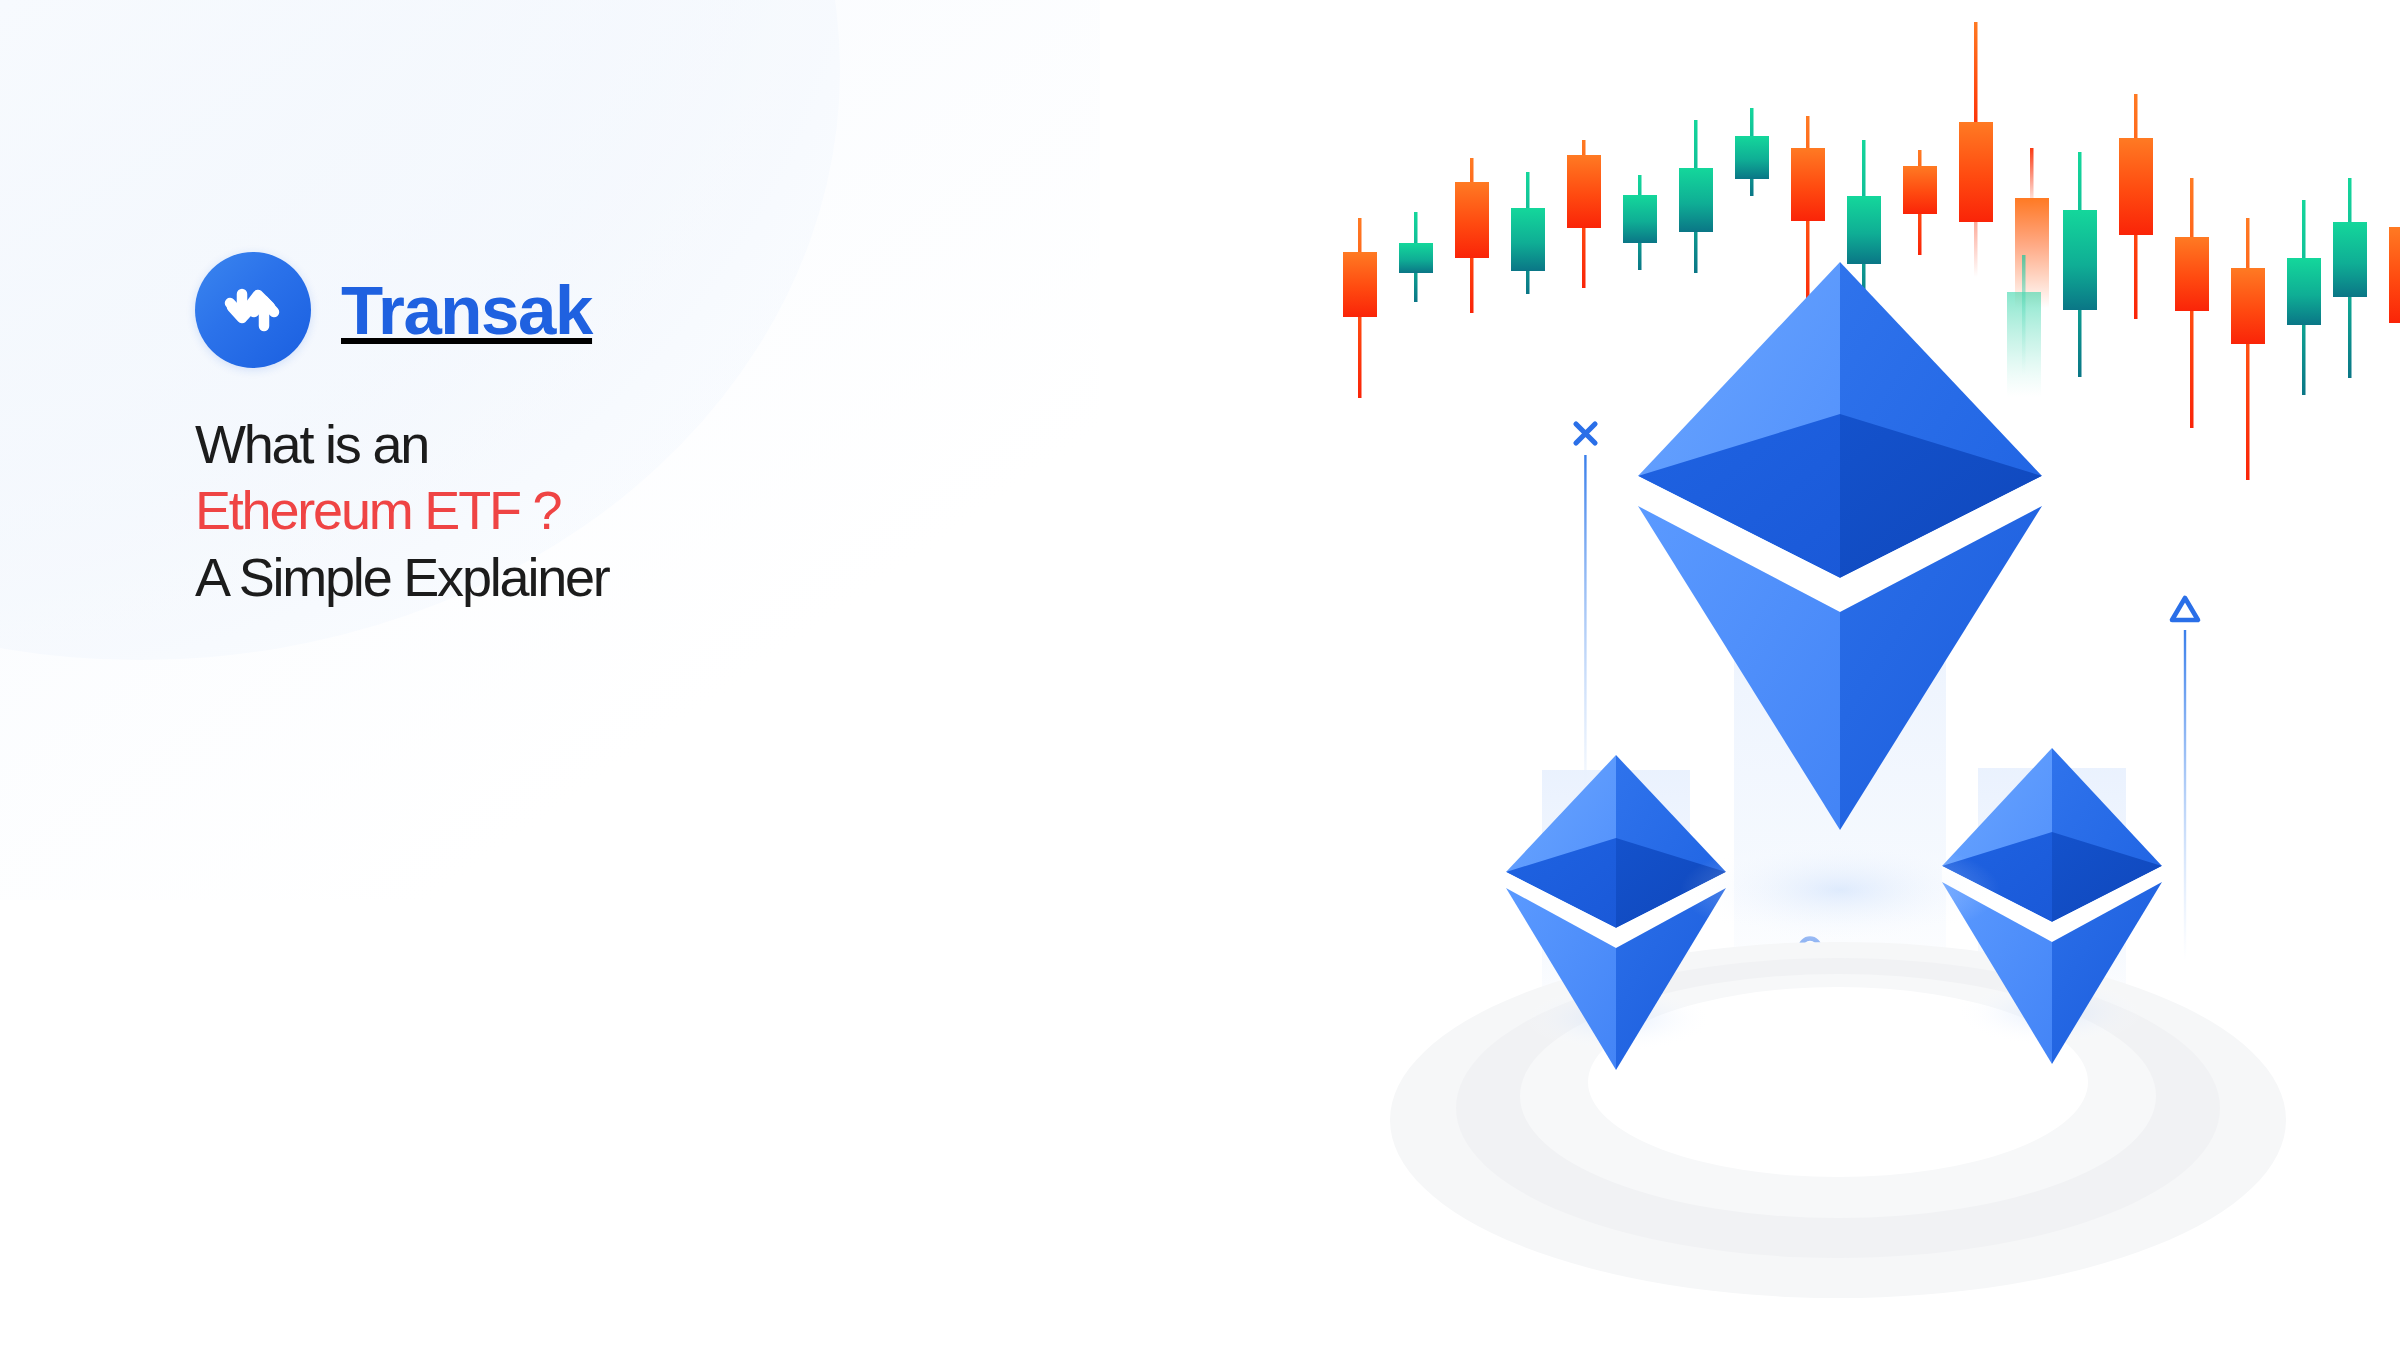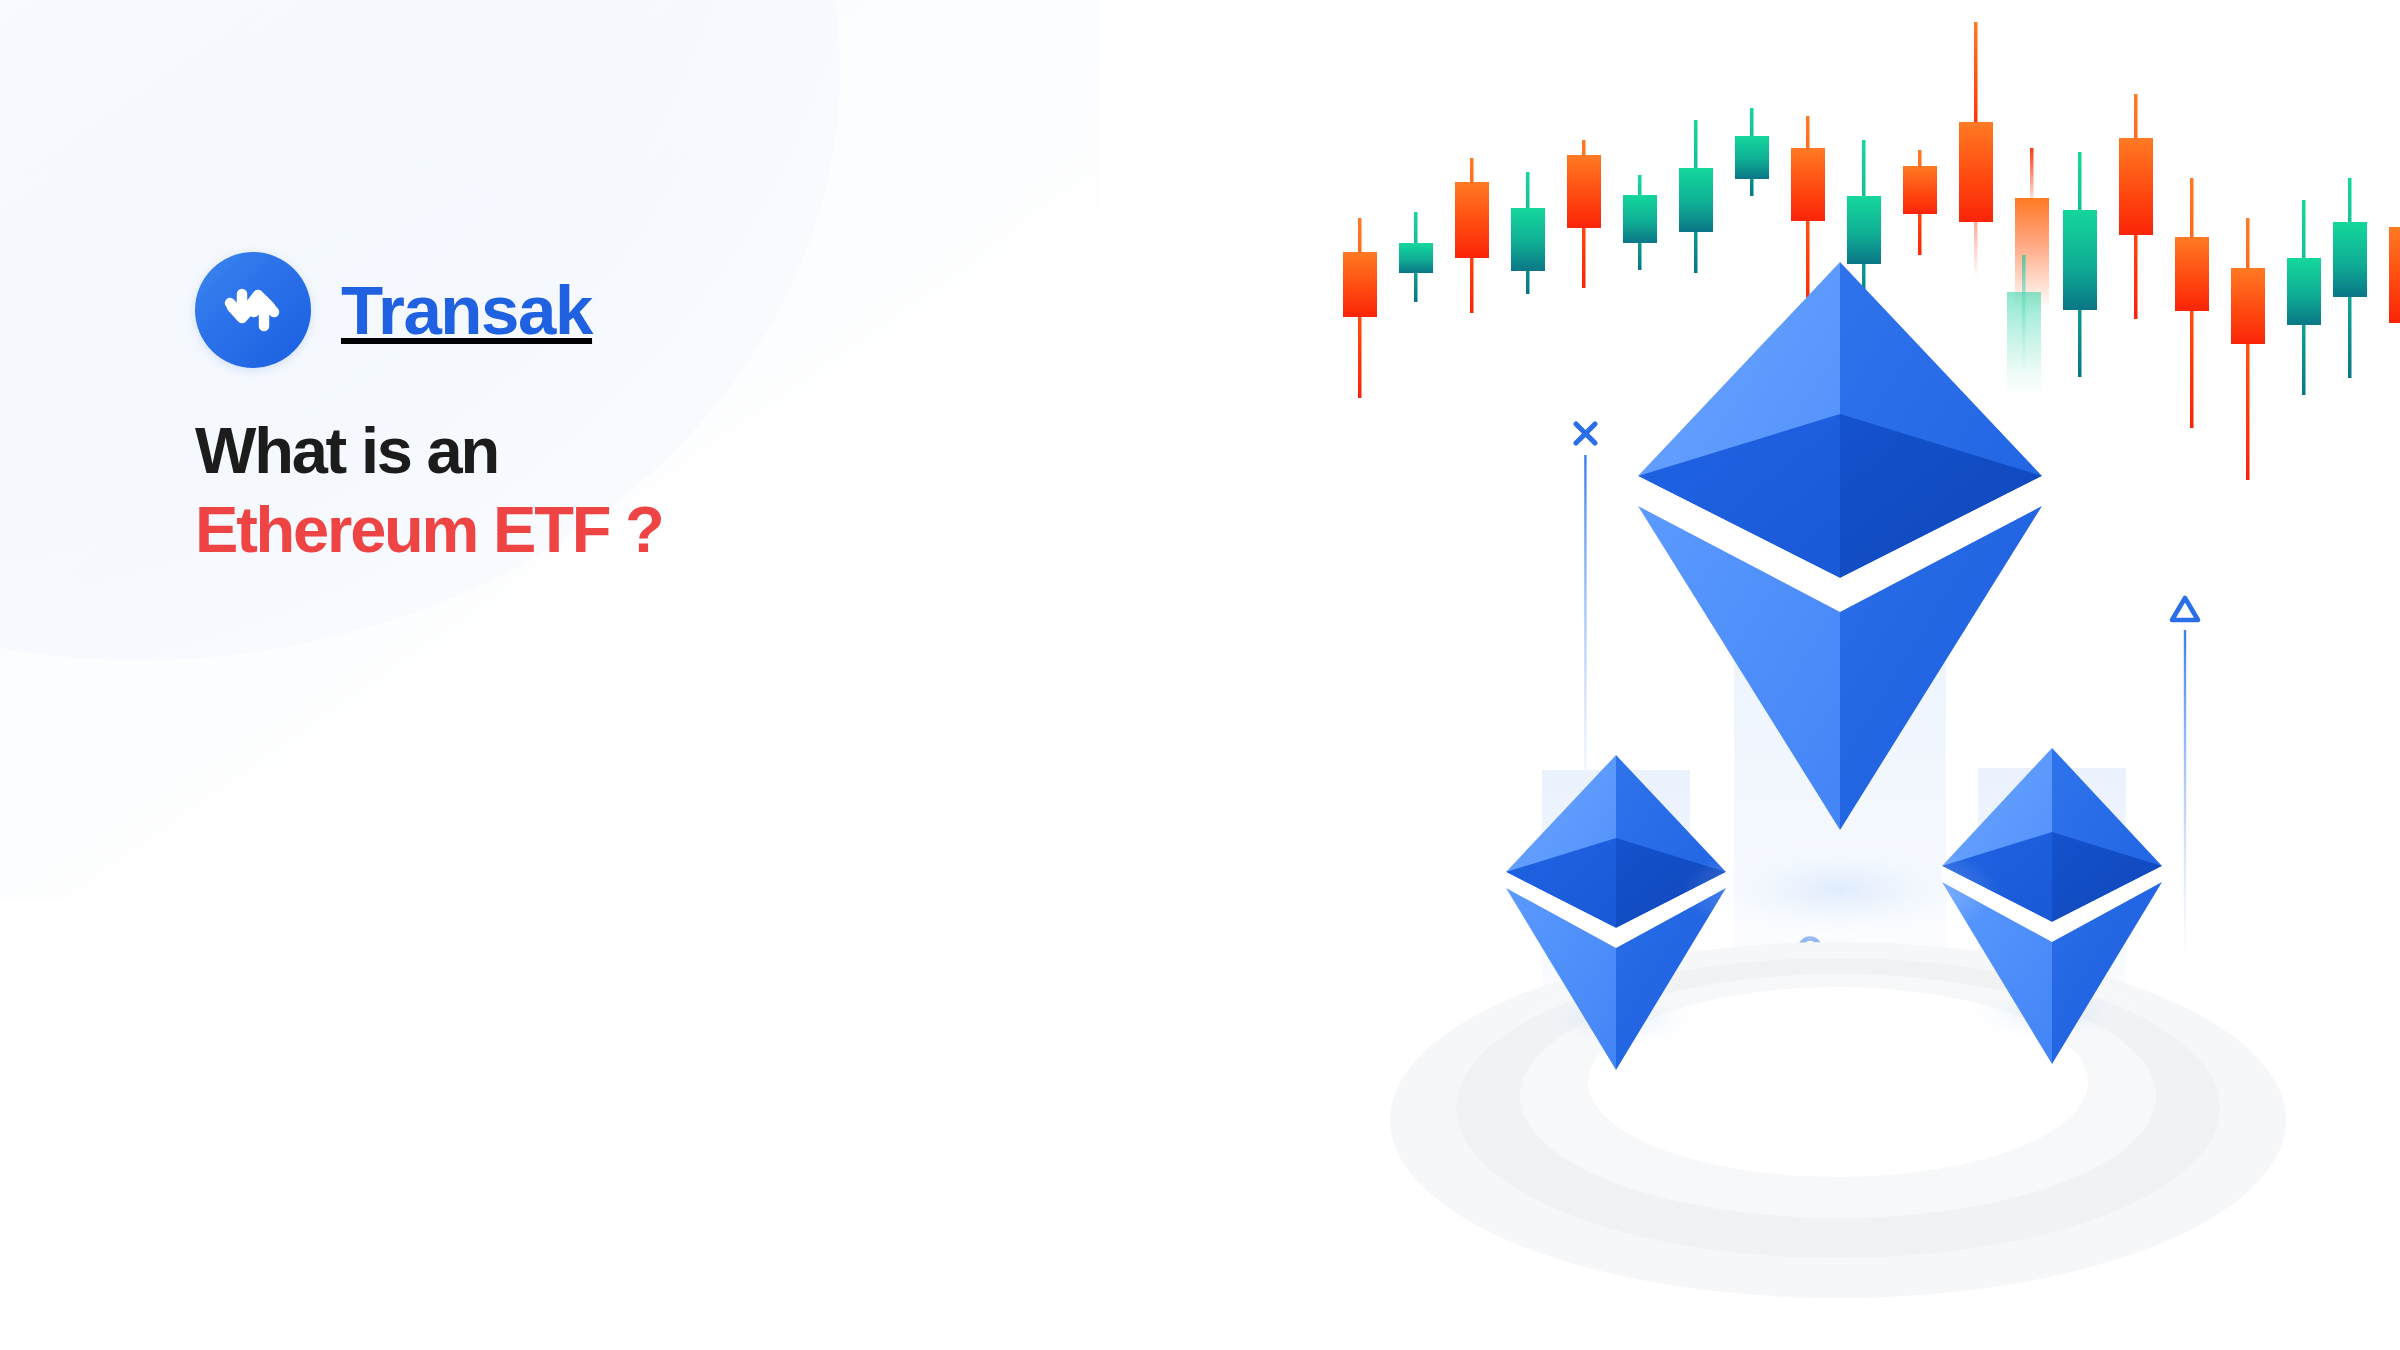--- a/index.html
+++ b/index.html
@@ -34,21 +34,21 @@
     box-shadow:0 2px 10px rgba(26,95,224,.16);
   }
   .brand-mark svg{display:block;}
   .brand-name{
     font-size:69px;font-weight:700;letter-spacing:-1.4px;color:#1f61e0;line-height:1;
     white-space:nowrap;
   }
 
   .headline{position:absolute;left:0;top:415px;width:1000px;}
   .hl{
-    font-size:65px;line-height:1.10;font-weight:700;letter-spacing:-2.2px;
+    font-size:54px;line-height:1.10;font-weight:400;letter-spacing:-2.2px;
     margin:0 0 7px 0;white-space:nowrap;
   }
   .hl-dark{color:#1c1c1c;}
   .hl-accent{color:#ef4444;}
 
   
   .illu{position:absolute;left:1330px;top:0;width:1070px;height:1350px;}
   .illu svg{display:block;width:1070px;height:1350px;}
 </style>
 </head>
@@ -72,20 +72,21 @@
             <path d="M37 32 L47 21 L57 32" stroke="#ffffff" stroke-width="10.5" stroke-linecap="round" stroke-linejoin="round" fill="none"></path>
           </svg>
         </span>
       </div>
       <div class="brand-name">Transak</div>
     </div>
 
     <div class="headline">
       <div class="hl hl-dark">What is an</div>
       <div class="hl hl-accent">Ethereum ETF ?</div>
+      <div class="hl hl-dark">A Simple Explainer</div>
     </div>
 
   </div>
 
   <div class="illu">
     <svg viewBox="0 0 1070 1350" width="1070" height="1350" xmlns="http://www.w3.org/2000/svg" aria-hidden="true">
       <defs>
         <linearGradient id="gBear" x1="0" y1="0" x2="0" y2="1">
           <stop offset="0%" stop-color="#ff7a23"></stop>
           <stop offset="55%" stop-color="#ff4a10"></stop>

